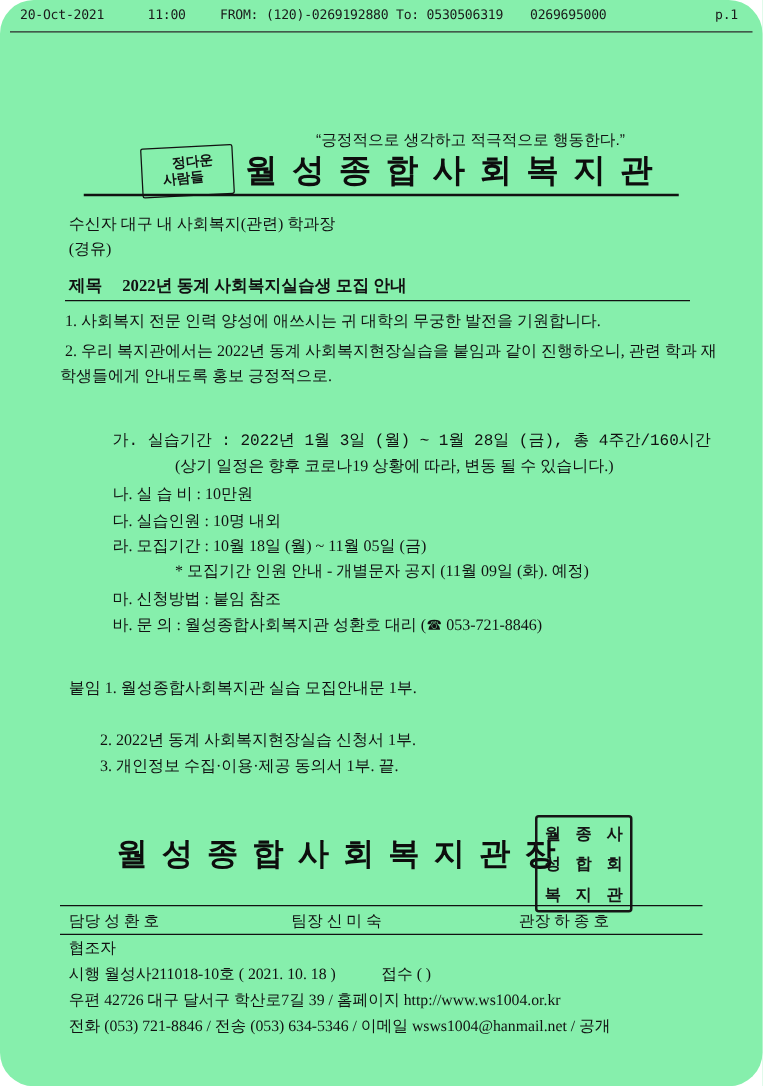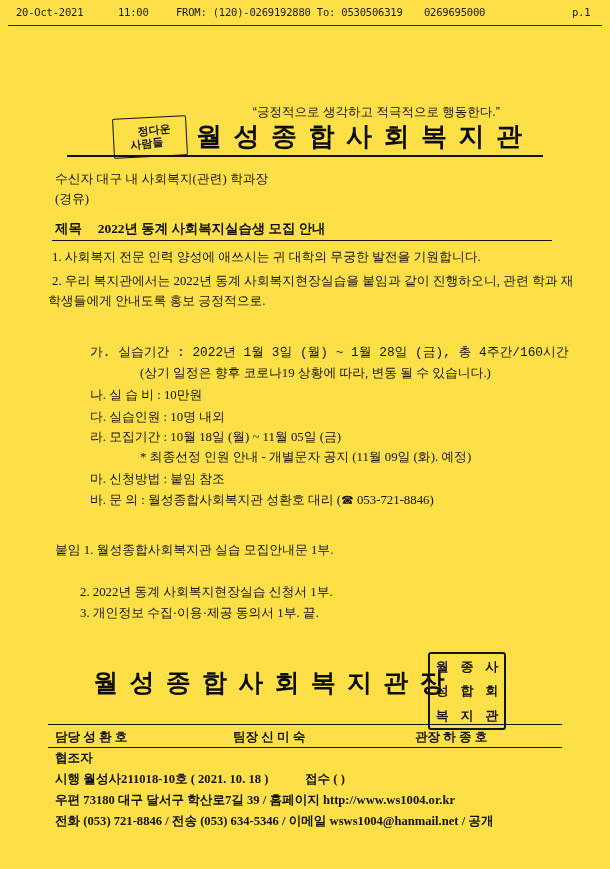--- a/index.html
+++ b/index.html
@@ -12,21 +12,22 @@
     height: 869px;
     font-family: "Liberation Serif", serif;
     color: #111;
     position: relative;
     overflow: hidden;
   }
   .page {
     position: relative;
     width: 610px;
     height: 869px;
-    background: #fde047;
+    background: #86efac;
+    border-radius: 27px;
   }
 
   
   .fax-header {
     position: absolute;
     top: 6px;
     left: 0;
     width: 610px;
     font-family: "DejaVu Sans Mono", monospace;
     font-size: 10.5px;
@@ -185,21 +186,20 @@
     background: #111;
   }
   .fr-top { top: 724px; }
   .fr-bot { top: 747px; }
 
   .foot-row {
     position: absolute;
     font-size: 12.6px;
     color: #111;
     white-space: nowrap;
-    font-weight: bold;
   }
   .fr1-a { top: 729px; left: 55px; }
   .fr1-b { top: 729px; left: 233px; }
   .fr1-c { top: 729px; left: 415px; }
   .fr2   { top: 750px; left: 55px; }
   .fr3-a { top: 771px; left: 55px; }
   .fr3-b { top: 771px; left: 305px; }
   .fr4   { top: 792px; left: 55px; }
   .fr5   { top: 813px; left: 55px; }
 </style>
@@ -237,21 +237,21 @@
 
   <div class="txt p1">1. 사회복지 전문 인력 양성에 애쓰시는 귀 대학의 무궁한 발전을 기원합니다.</div>
   <div class="txt p2">2.  우리 복지관에서는 2022년 동계 사회복지현장실습을 붙임과 같이 진행하오니, 관련 학과 재</div>
   <div class="txt p3">학생들에게 안내도록 홍보 긍정적으로.</div>
 
   <div class="txt item it-a">가.  실습기간 :  2022년 1월 3일 (월) ~ 1월 28일 (금), 총 4주간/160시간</div>
   <div class="txt it-a2">(상기 일정은 향후 코로나19 상황에 따라, 변동 될 수 있습니다.)</div>
   <div class="txt item it-b">나.  실 습 비 : 10만원</div>
   <div class="txt item it-c">다.  실습인원 : 10명 내외</div>
   <div class="txt item it-d">라.  모집기간 : 10월 18일 (월) ~ 11월 05일 (금)</div>
-  <div class="txt it-d2">* 최종선정 인원 안내 - 개별문자 공지 (11월 09일 (화). 예정)</div>
+  <div class="txt it-d2">* 모집기간 인원 안내 - 개별문자 공지 (11월 09일 (화). 예정)</div>
   <div class="txt item it-e">마.  신청방법 : 붙임 참조</div>
   <div class="txt item it-f">바.  문      의 : 월성종합사회복지관 성환호 대리 (☎ 053-721-8846)</div>
 
   <div class="txt att-title">붙임 1. 월성종합사회복지관 실습 모집안내문 1부.</div>
   <div class="txt att-2">2. 2022년 동계 사회복지현장실습 신청서 1부.</div>
   <div class="txt att-3">3. 개인정보 수집·이용·제공 동의서 1부.   끝.</div>
 
   <div class="footer-org">월 성 종 합 사 회 복 지 관 장</div>
 
   <div class="seal">
@@ -267,16 +267,16 @@
   </div>
 
   <div class="foot-rule fr-top"></div>
   <div class="foot-row fr1-a">담당  성 환 호</div>
   <div class="foot-row fr1-b">팀장  신 미 숙</div>
   <div class="foot-row fr1-c">관장  하 종 호</div>
   <div class="foot-rule fr-bot"></div>
   <div class="foot-row fr2">협조자</div>
   <div class="foot-row fr3-a">시행   월성사211018-10호 ( 2021. 10. 18 )</div>
   <div class="foot-row fr3-b">접수                    (                    )</div>
-  <div class="foot-row fr4">우편   73180   대구 달서구 학산로7길 39          /      홈페이지  http://www.ws1004.or.kr</div>
+  <div class="foot-row fr4">우편   42726   대구 달서구 학산로7길 39          /      홈페이지  http://www.ws1004.or.kr</div>
   <div class="foot-row fr5">전화  (053) 721-8846 / 전송 (053) 634-5346  /  이메일  wsws1004@hanmail.net / 공개</div>
 
 </div>
 
 </body></html>

